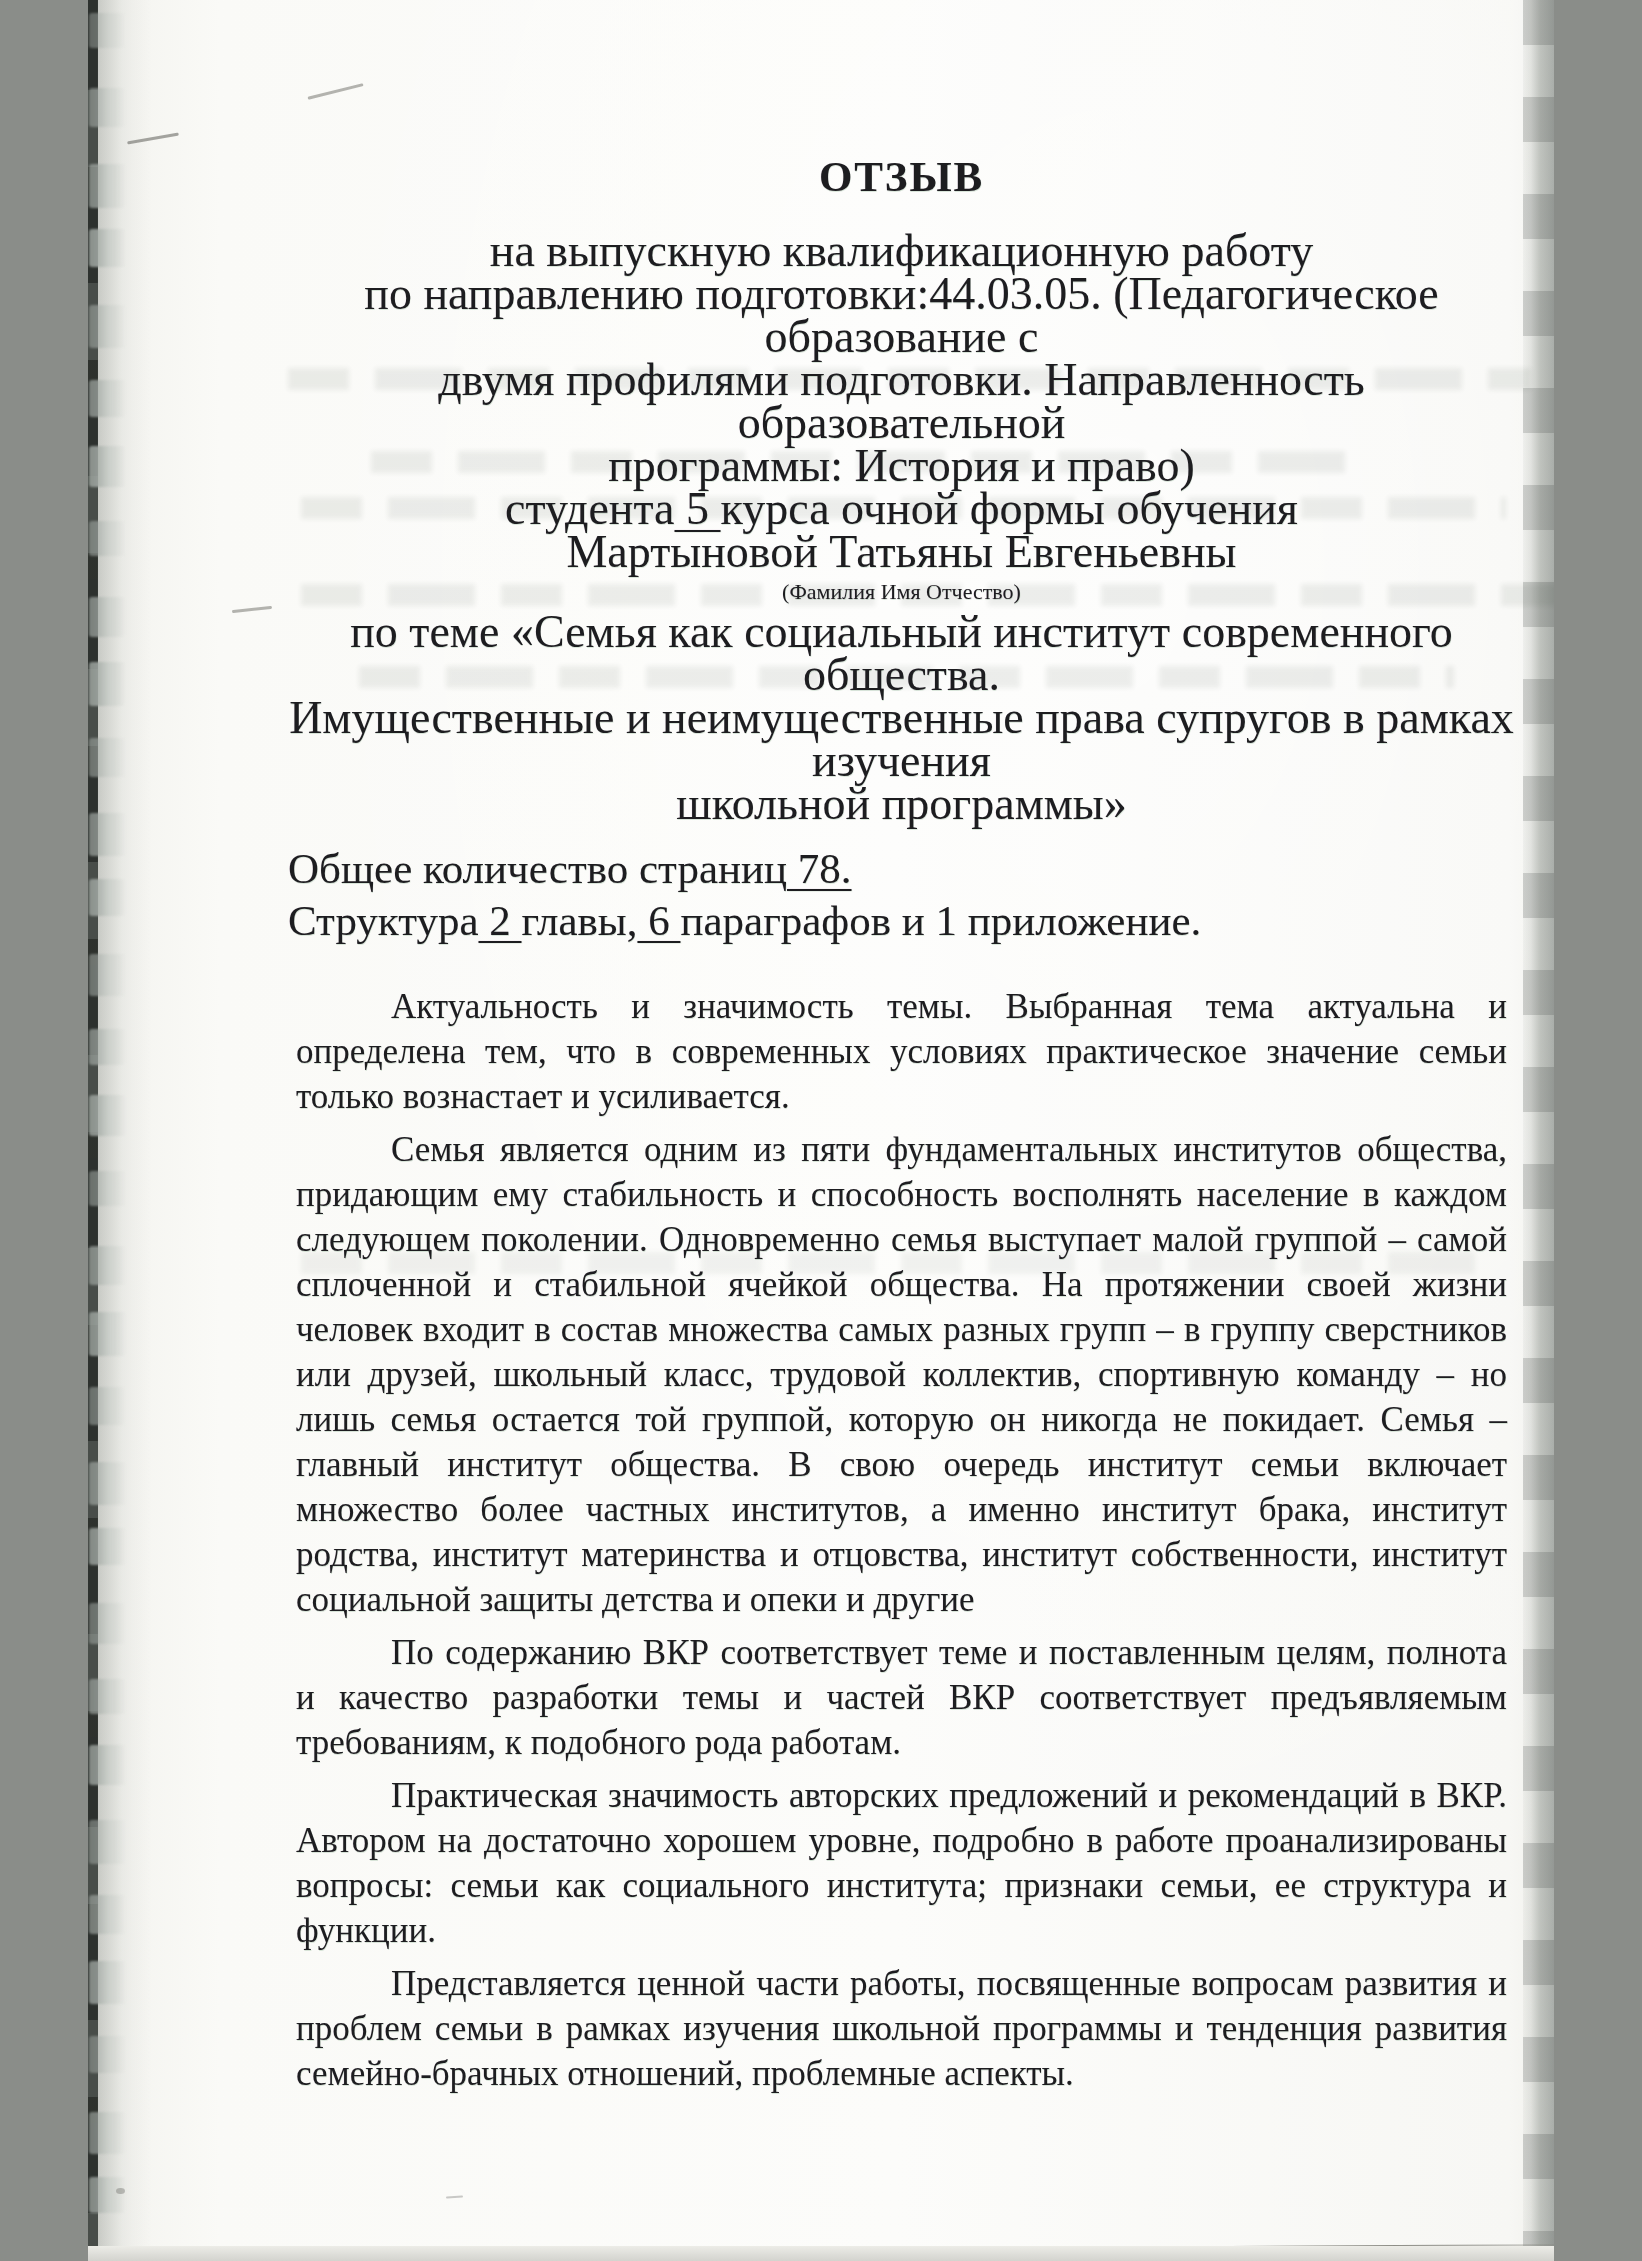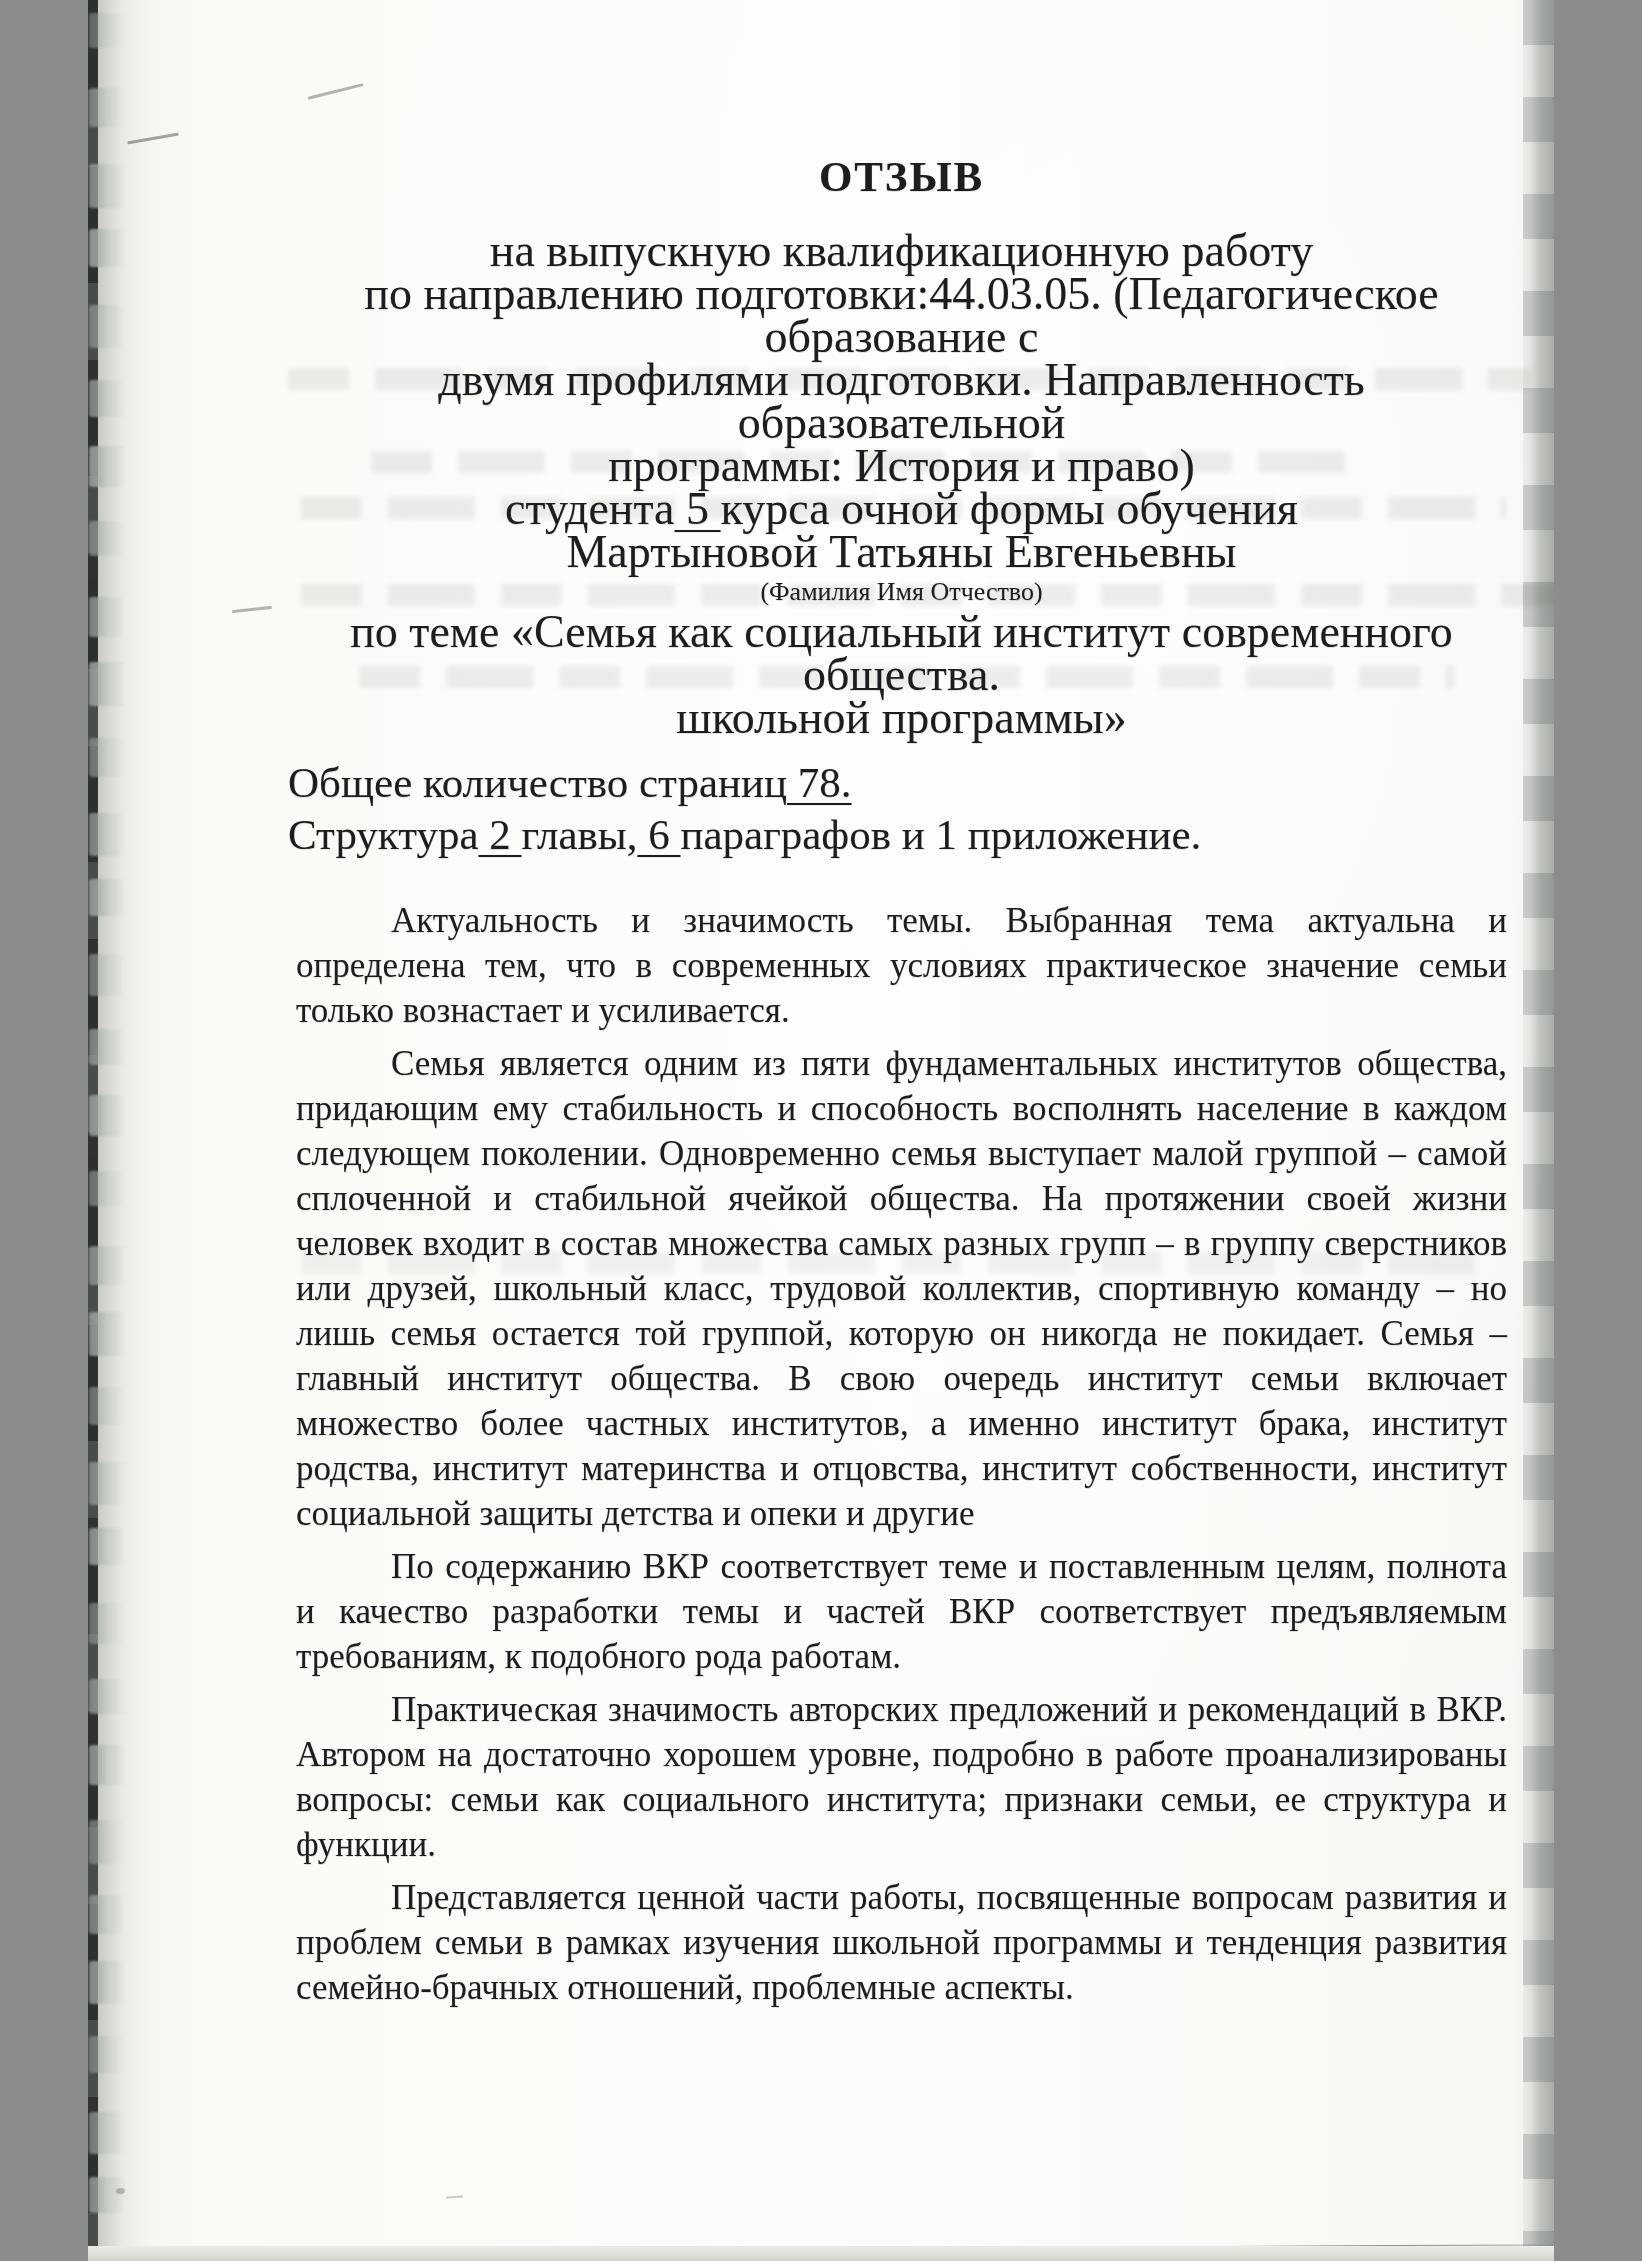--- a/index.html
+++ b/index.html
@@ -52,21 +52,21 @@
   
   .content{
     position:absolute;left:200px;top:152px;width:1227px;
     text-shadow:0.4px 0.6px 0 rgba(40,110,50,.16),-0.4px -0.4px 0 rgba(150,60,150,.12);
   }
   .doc-title{
     font-size:43px;font-weight:bold;text-align:center;
     letter-spacing:1.9px;margin:0 0 28px 0;
   }
   .hline{font-size:46px;line-height:43px;text-align:center;margin:0;}
-  .caption{font-size:26px;line-height:37px;}
+  .caption{font-size:22px;line-height:37px;}
   .meta-block{margin-top:18px;}
   .meta{font-size:43px;line-height:52px;text-align:left;margin:0;}
   .u{text-decoration:underline;text-decoration-thickness:1.9px;text-underline-offset:5.8px;white-space:pre;}
   .body-block{margin-top:37px;}
   .para{
     font-size:35px;line-height:45px;margin:8px;
     text-align:justify;text-indent:95px;hyphens:none;
   }
 </style>
 </head>
@@ -136,20 +136,21 @@
     <p class="hline">по направлению подготовки:44.03.05. (Педагогическое образование с</p>
     <p class="hline">двумя профилями подготовки. Направленность образовательной</p>
     <p class="hline">программы: История и право)</p>
 
     <p class="hline"><span>студента</span><span class="u"> 5 </span><span>курса очной формы обучения</span></p>
 
     <p class="hline">Мартыновой Татьяны Евгеньевны</p>
     <p class="hline caption">(Фамилия Имя Отчество)</p>
 
     <p class="hline">по теме «Семья как социальный институт современного общества.</p>
+    <p class="hline">Имущественные и неимущественные права супругов в рамках изучения</p>
     <p class="hline">школьной программы»</p>
 
     <div class="meta-block">
       <p class="meta"><span>Общее количество страниц</span><span class="u"> 78.</span></p>
       <p class="meta"><span>Структура</span><span class="u"> 2 </span><span>главы,</span><span class="u"> 6 </span><span>параграфов и 1 приложение.</span></p>
     </div>
 
     <div class="body-block">
       <p class="para">Актуальность и значимость темы. Выбранная тема актуальна и определена тем, что в современных условиях  практическое значение семьи только вознастает и усиливается.</p>
       <p class="para">Семья является одним из пяти фундаментальных институтов общества, придающим ему стабильность и способность восполнять население в каждом следующем поколении. Одновременно семья выступает малой группой – самой сплоченной и стабильной ячейкой общества. На протяжении своей жизни человек входит в состав множества самых разных групп – в группу сверстников или друзей, школьный класс, трудовой коллектив, спортивную команду – но лишь семья остается той группой, которую он никогда не покидает. Семья – главный институт общества. В свою очередь институт семьи включает множество более частных институтов, а именно институт брака, институт родства, институт материнства и отцовства, институт собственности, институт социальной защиты детства и опеки и другие</p>

